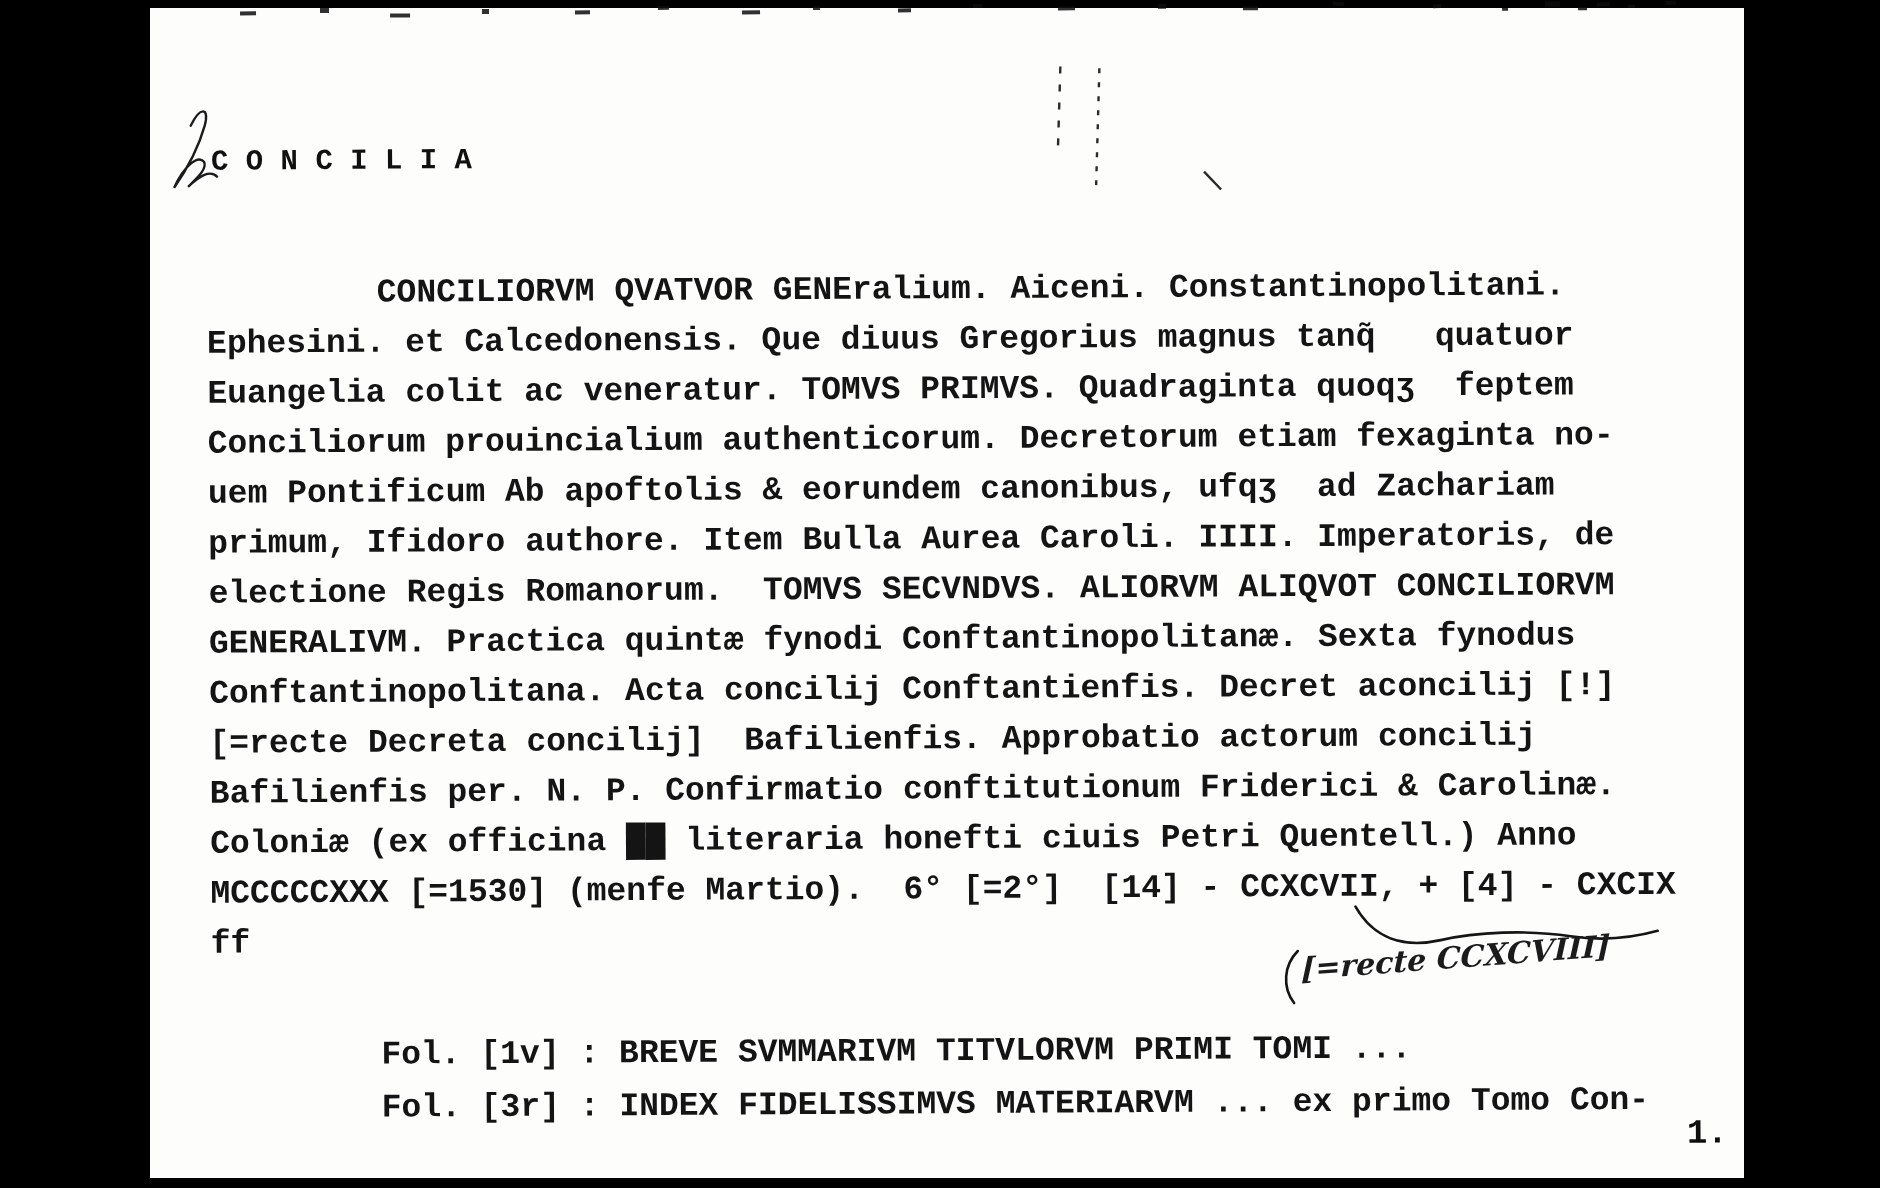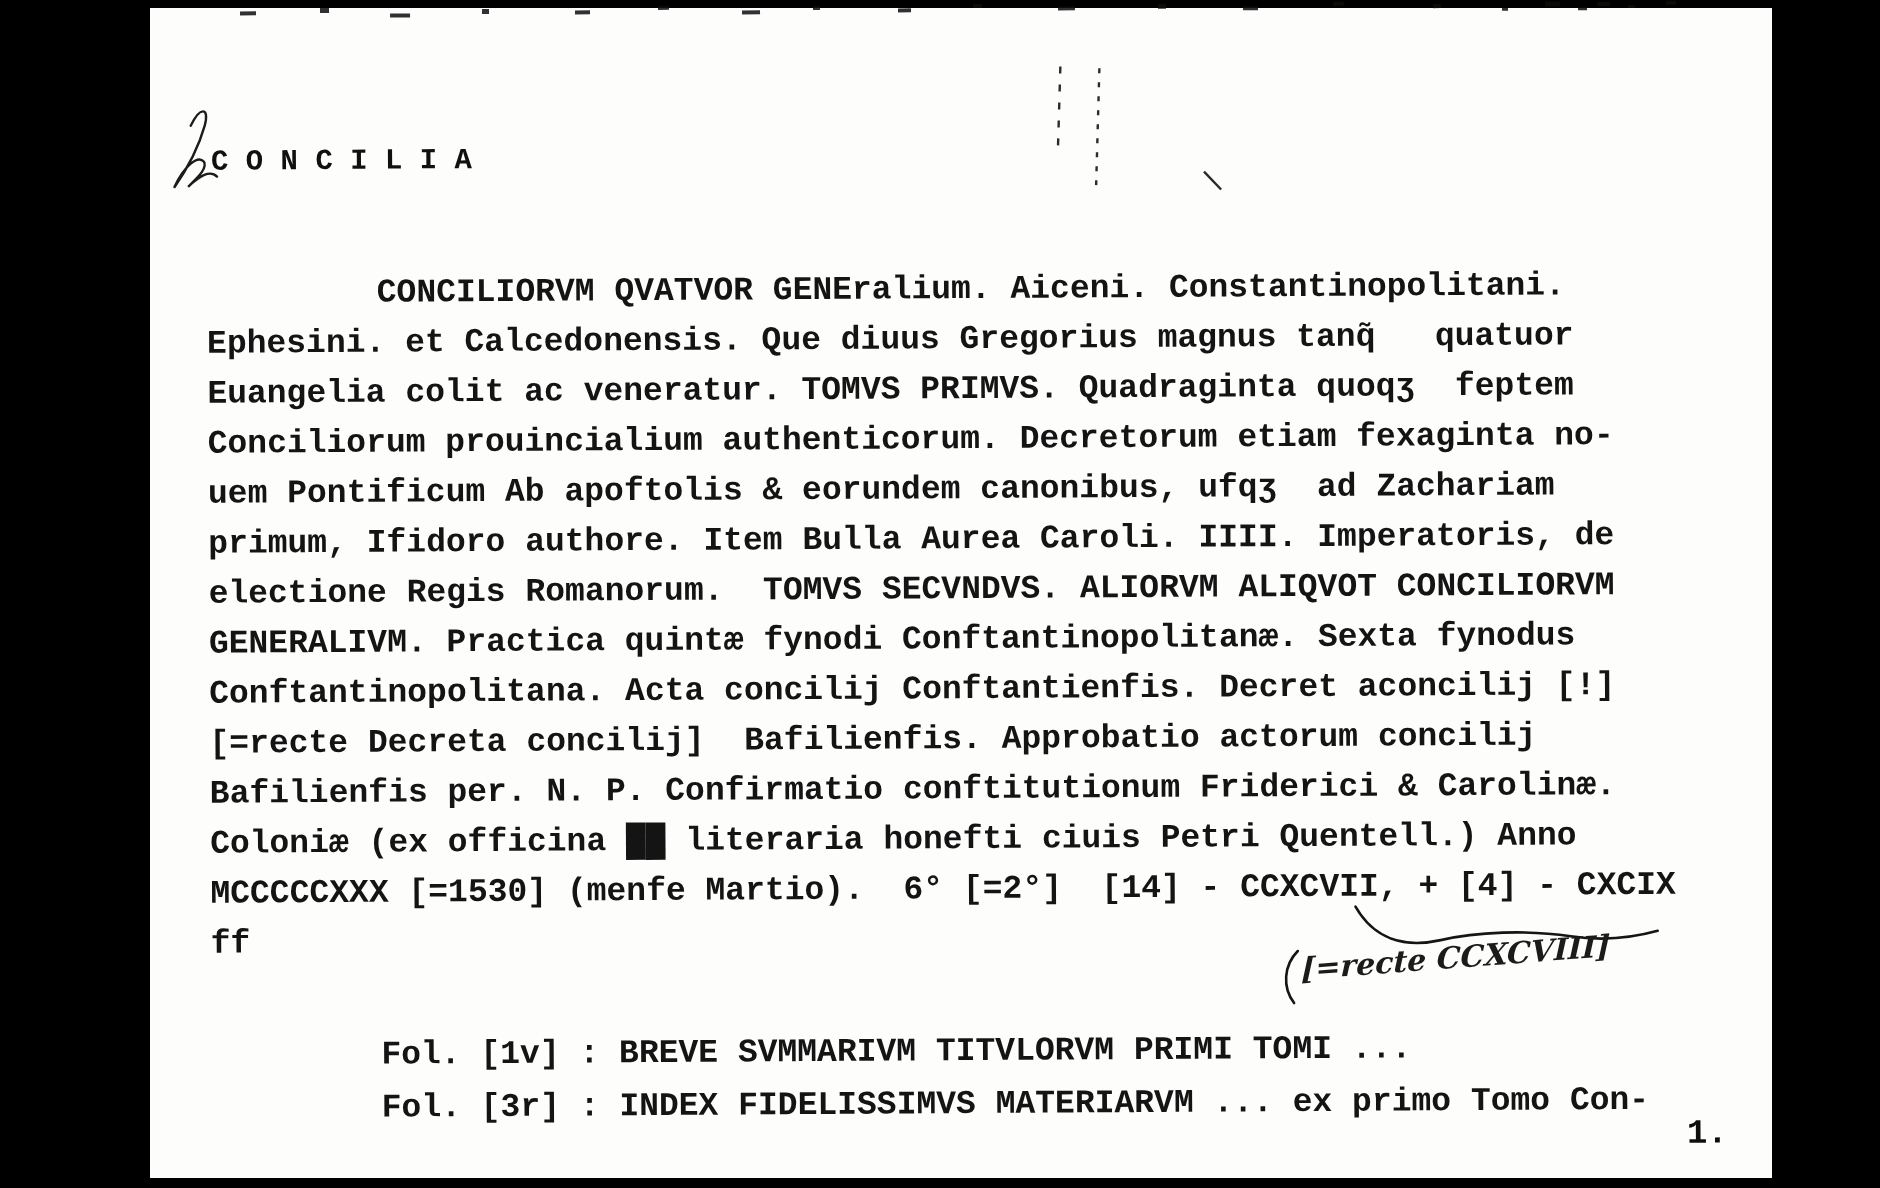--- a/index.html
+++ b/index.html
@@ -9,21 +9,20 @@
     position:relative;
     overflow:hidden;
     font-family:"Liberation Mono","DejaVu Sans Mono",monospace;
   }
   .page{
     position:absolute;
     left:150px;top:8px;
     width:1594px;height:1170px;
     background:#fefefdf5;
     background-color:#fdfdfc;
-    padding-left:28px;
   }
   .content{
     position:absolute;
     left:0;top:0;width:100%;height:100%;
     transform:rotate(-0.35deg);
     transform-origin:0 0;
     color:#141414;
   }
   .doc-title{
     position:absolute;

